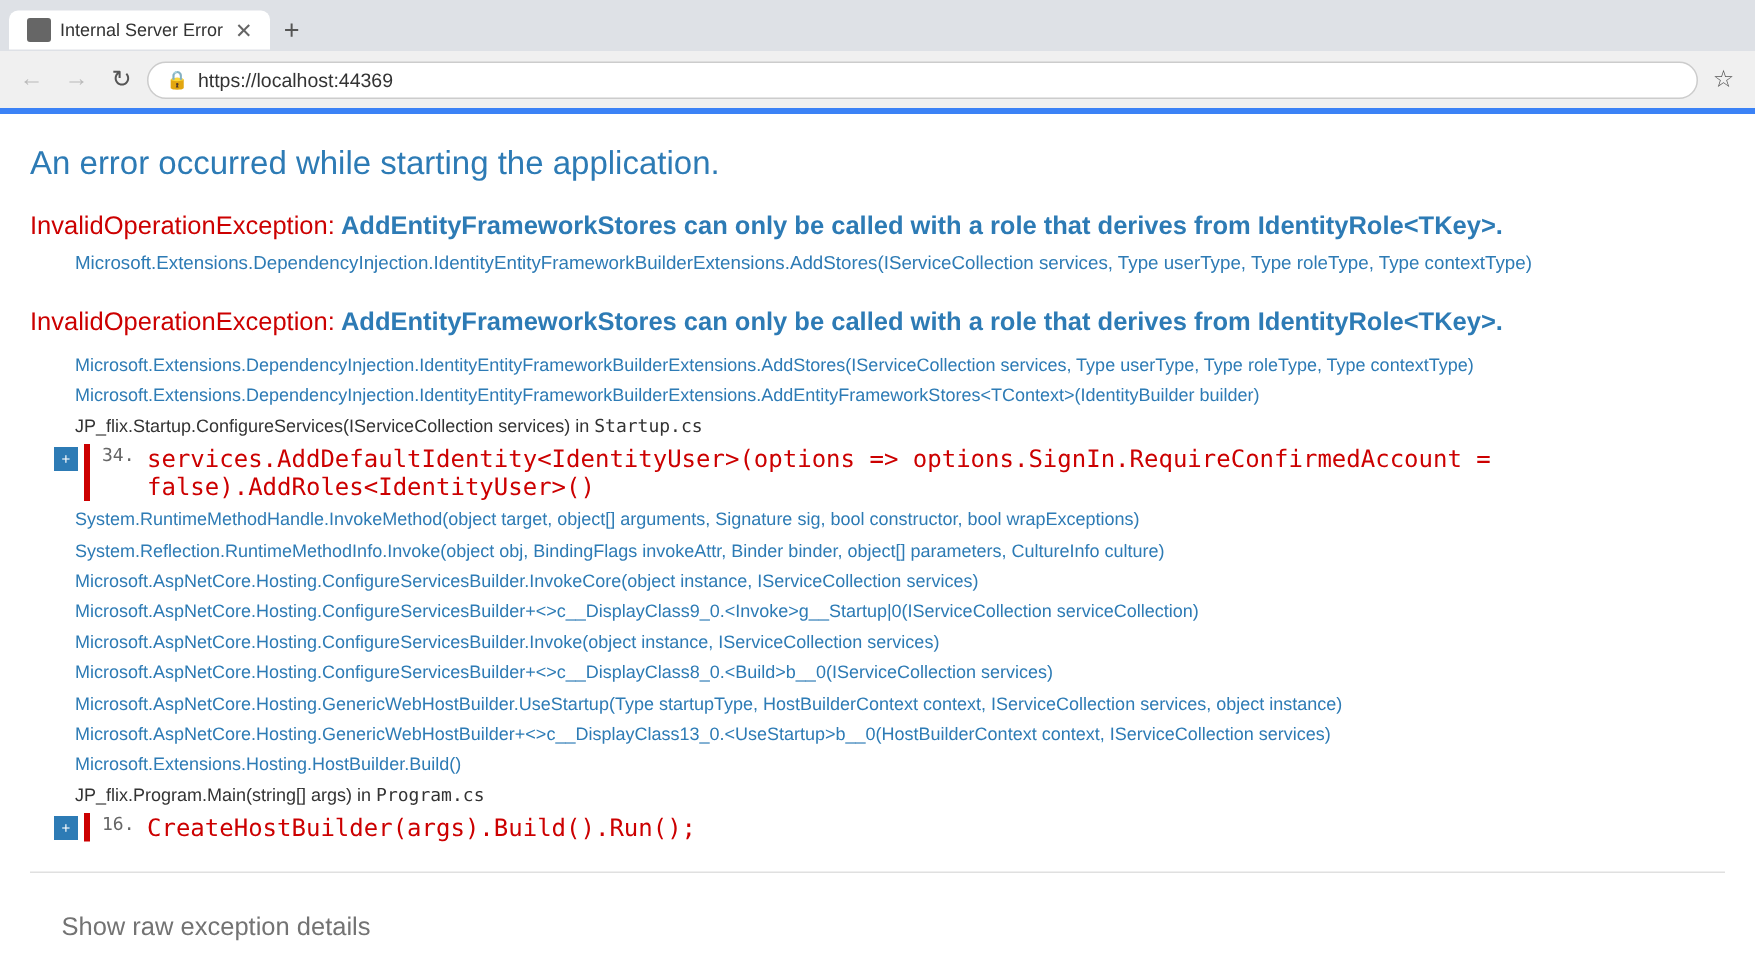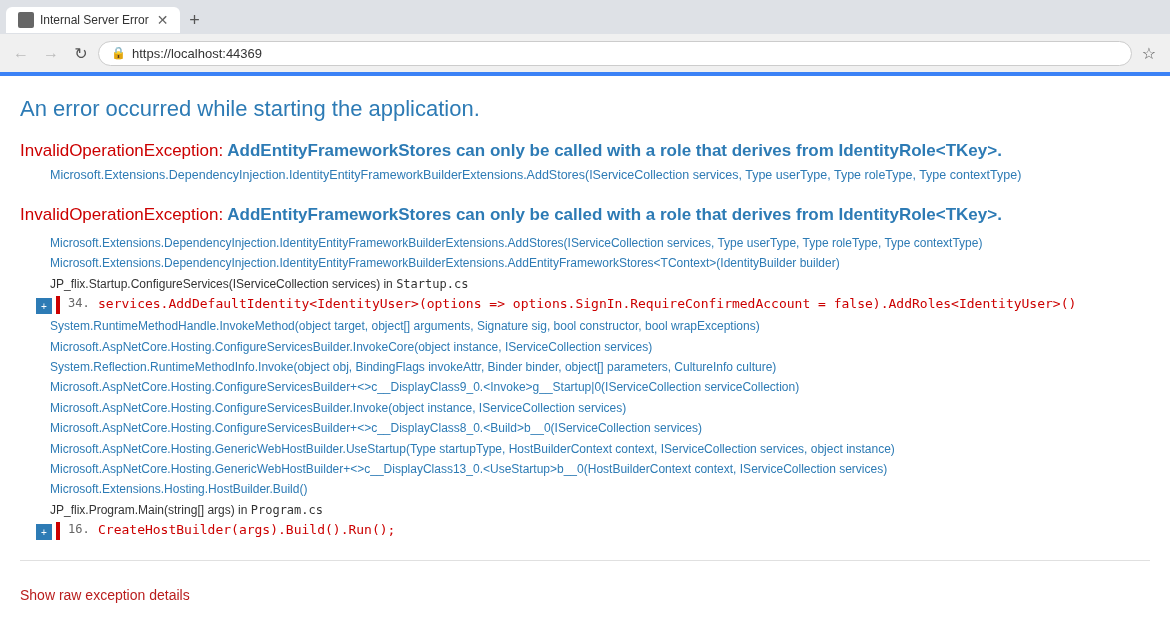--- a/index.html
+++ b/index.html
@@ -164,34 +164,35 @@
     .line-num {
       color: #666;
       min-width: 30px;
       display: inline-block;
       font-family: 'Consolas', monospace;
       font-size: 12px;
     }
 
     .code-content {
       font-family: 'Consolas', monospace;
-      font-size: 13px;
+      font-size: 16px;
       color: #c00;
     }
 
     .jp-line { color: #333; }
 
     .show-raw {
-      color: #b91c1c;
-      font-size: 14px;
+      color: #737373;
+      font-size: 17px;
       cursor: pointer;
       text-decoration: none;
       margin-top: 10px;
       display: inline-block;
       padding: 8px 0;
+      margin-left: 21px;
     }
 
     .bottom-bar {
       border-top: 1px solid #e0e0e0;
       margin-top: 20px;
       padding-top: 8px;
     }
   </style>
 </head>
 <body>
@@ -241,22 +242,22 @@
       </div>
 
       <div class="code-block-line">
         <button class="expand-btn">+</button>
         <div class="code-bar"></div>
         <span class="line-num">34.</span>
         <span class="code-content">services.AddDefaultIdentity&lt;IdentityUser&gt;(options =&gt; options.SignIn.RequireConfirmedAccount = false).AddRoles&lt;IdentityUser&gt;()</span>
       </div>
 
       <div class="stack-line">System.RuntimeMethodHandle.InvokeMethod(object target, object[] arguments, Signature sig, bool constructor, bool wrapExceptions)</div>
+      <div class="stack-line">System.Reflection.RuntimeMethodInfo.Invoke(object obj, BindingFlags invokeAttr, Binder binder, object[] parameters, CultureInfo culture)</div>
       <div class="stack-line">Microsoft.AspNetCore.Hosting.ConfigureServicesBuilder.InvokeCore(object instance, IServiceCollection services)</div>
-      <div class="stack-line">System.Reflection.RuntimeMethodInfo.Invoke(object obj, BindingFlags invokeAttr, Binder binder, object[] parameters, CultureInfo culture)</div>
       <div class="stack-line">Microsoft.AspNetCore.Hosting.ConfigureServicesBuilder+&lt;&gt;c__DisplayClass9_0.&lt;Invoke&gt;g__Startup|0(IServiceCollection serviceCollection)</div>
       <div class="stack-line">Microsoft.AspNetCore.Hosting.ConfigureServicesBuilder.Invoke(object instance, IServiceCollection services)</div>
       <div class="stack-line">Microsoft.AspNetCore.Hosting.ConfigureServicesBuilder+&lt;&gt;c__DisplayClass8_0.&lt;Build&gt;b__0(IServiceCollection services)</div>
       <div class="stack-line">Microsoft.AspNetCore.Hosting.GenericWebHostBuilder.UseStartup(Type startupType, HostBuilderContext context, IServiceCollection services, object instance)</div>
       <div class="stack-line">Microsoft.AspNetCore.Hosting.GenericWebHostBuilder+&lt;&gt;c__DisplayClass13_0.&lt;UseStartup&gt;b__0(HostBuilderContext context, IServiceCollection services)</div>
       <div class="stack-line">Microsoft.Extensions.Hosting.HostBuilder.Build()</div>
 
       <div class="stack-line jp-line">
         <span style="color:#333;text-align:right;">JP_flix.Program.Main(string[] args) in </span><span style="color:#333;font-family:Consolas,monospace;">Program.cs</span>
       </div>

